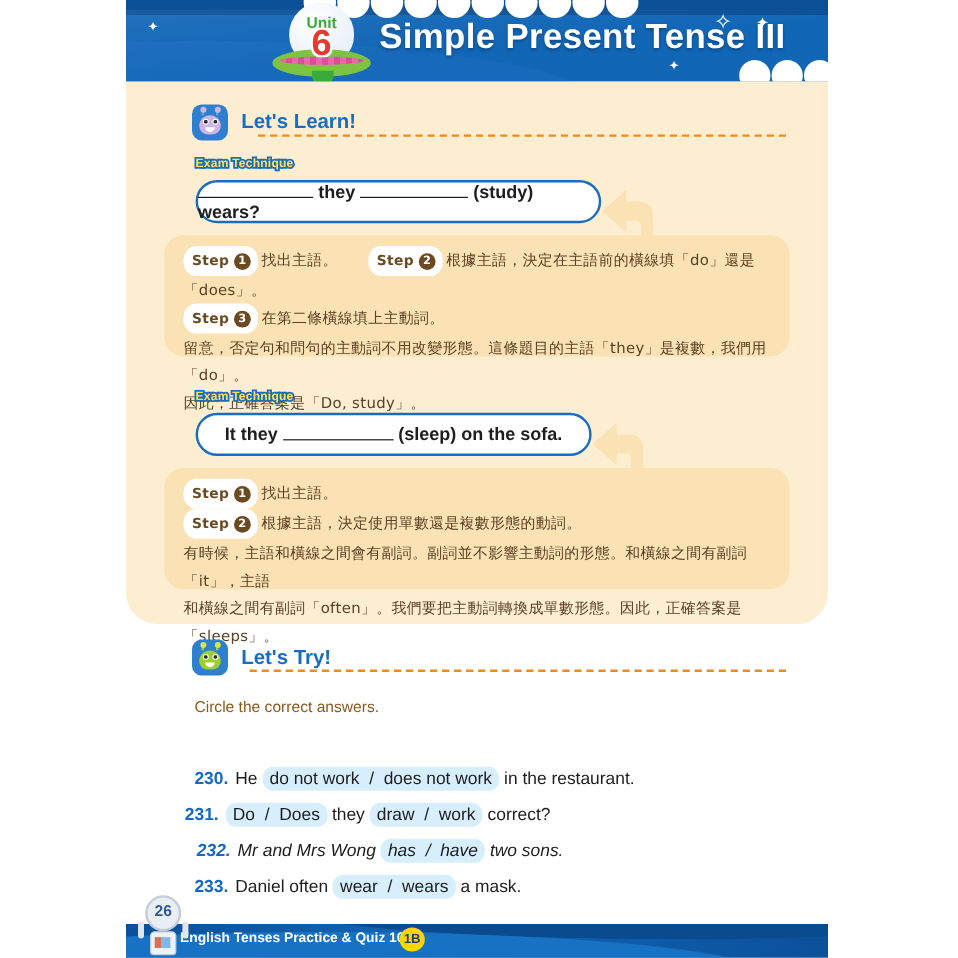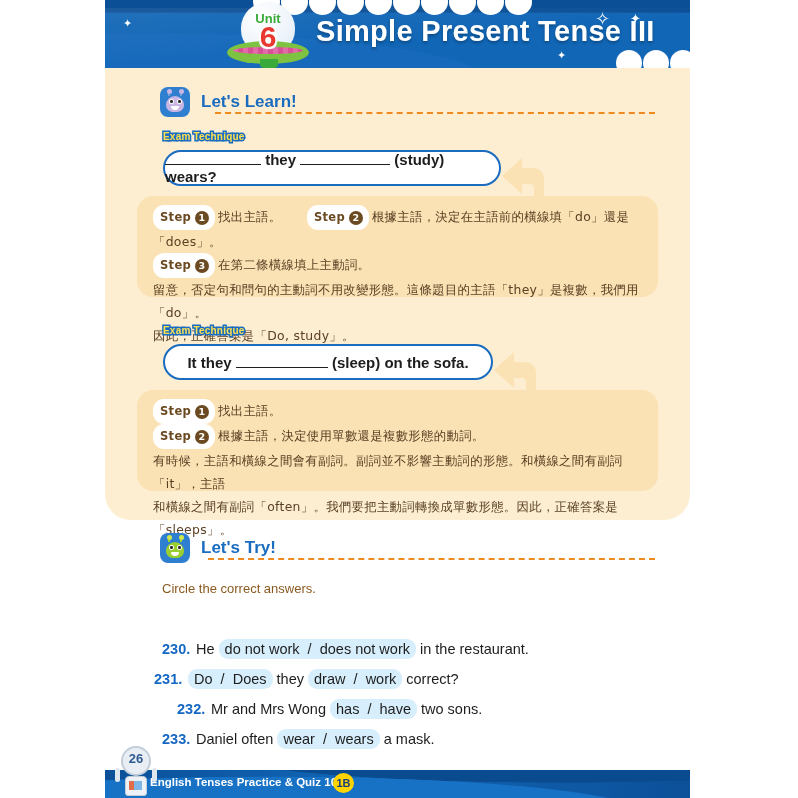--- a/index.html
+++ b/index.html
@@ -336,21 +336,21 @@
   </div>
 
   <div class="qrow" style="left:154px;top:669px;">
     <span class="qnum">231.</span>
     <span class="hl"><span>Do</span>&nbsp;&nbsp;<span>/</span>&nbsp;&nbsp;<span>Does</span></span>&nbsp;
     <span>they</span>&nbsp;
     <span class="hl"><span>draw</span>&nbsp;&nbsp;<span>/</span>&nbsp;&nbsp;<span>work</span></span>&nbsp;
     <span>correct?</span>
   </div>
 
-  <div class="qrow" style="left:177px;top:699px;">
+  <div class="qrow" style="left:164px;top:699px;font-style:italic;">
     <span class="qnum">232.</span>
     <span>Mr and Mrs Wong</span>&nbsp;
     <span class="hl"><span>has</span>&nbsp;&nbsp;<span>/</span>&nbsp;&nbsp;<span>have</span></span>&nbsp;
     <span>two sons.</span>
   </div>
 
   <div class="qrow" style="left:162px;top:729px;">
     <span class="qnum">233.</span>
     <span>Daniel often</span>&nbsp;
     <span class="hl"><span>wear</span>&nbsp;&nbsp;<span>/</span>&nbsp;&nbsp;<span>wears</span></span>&nbsp;

